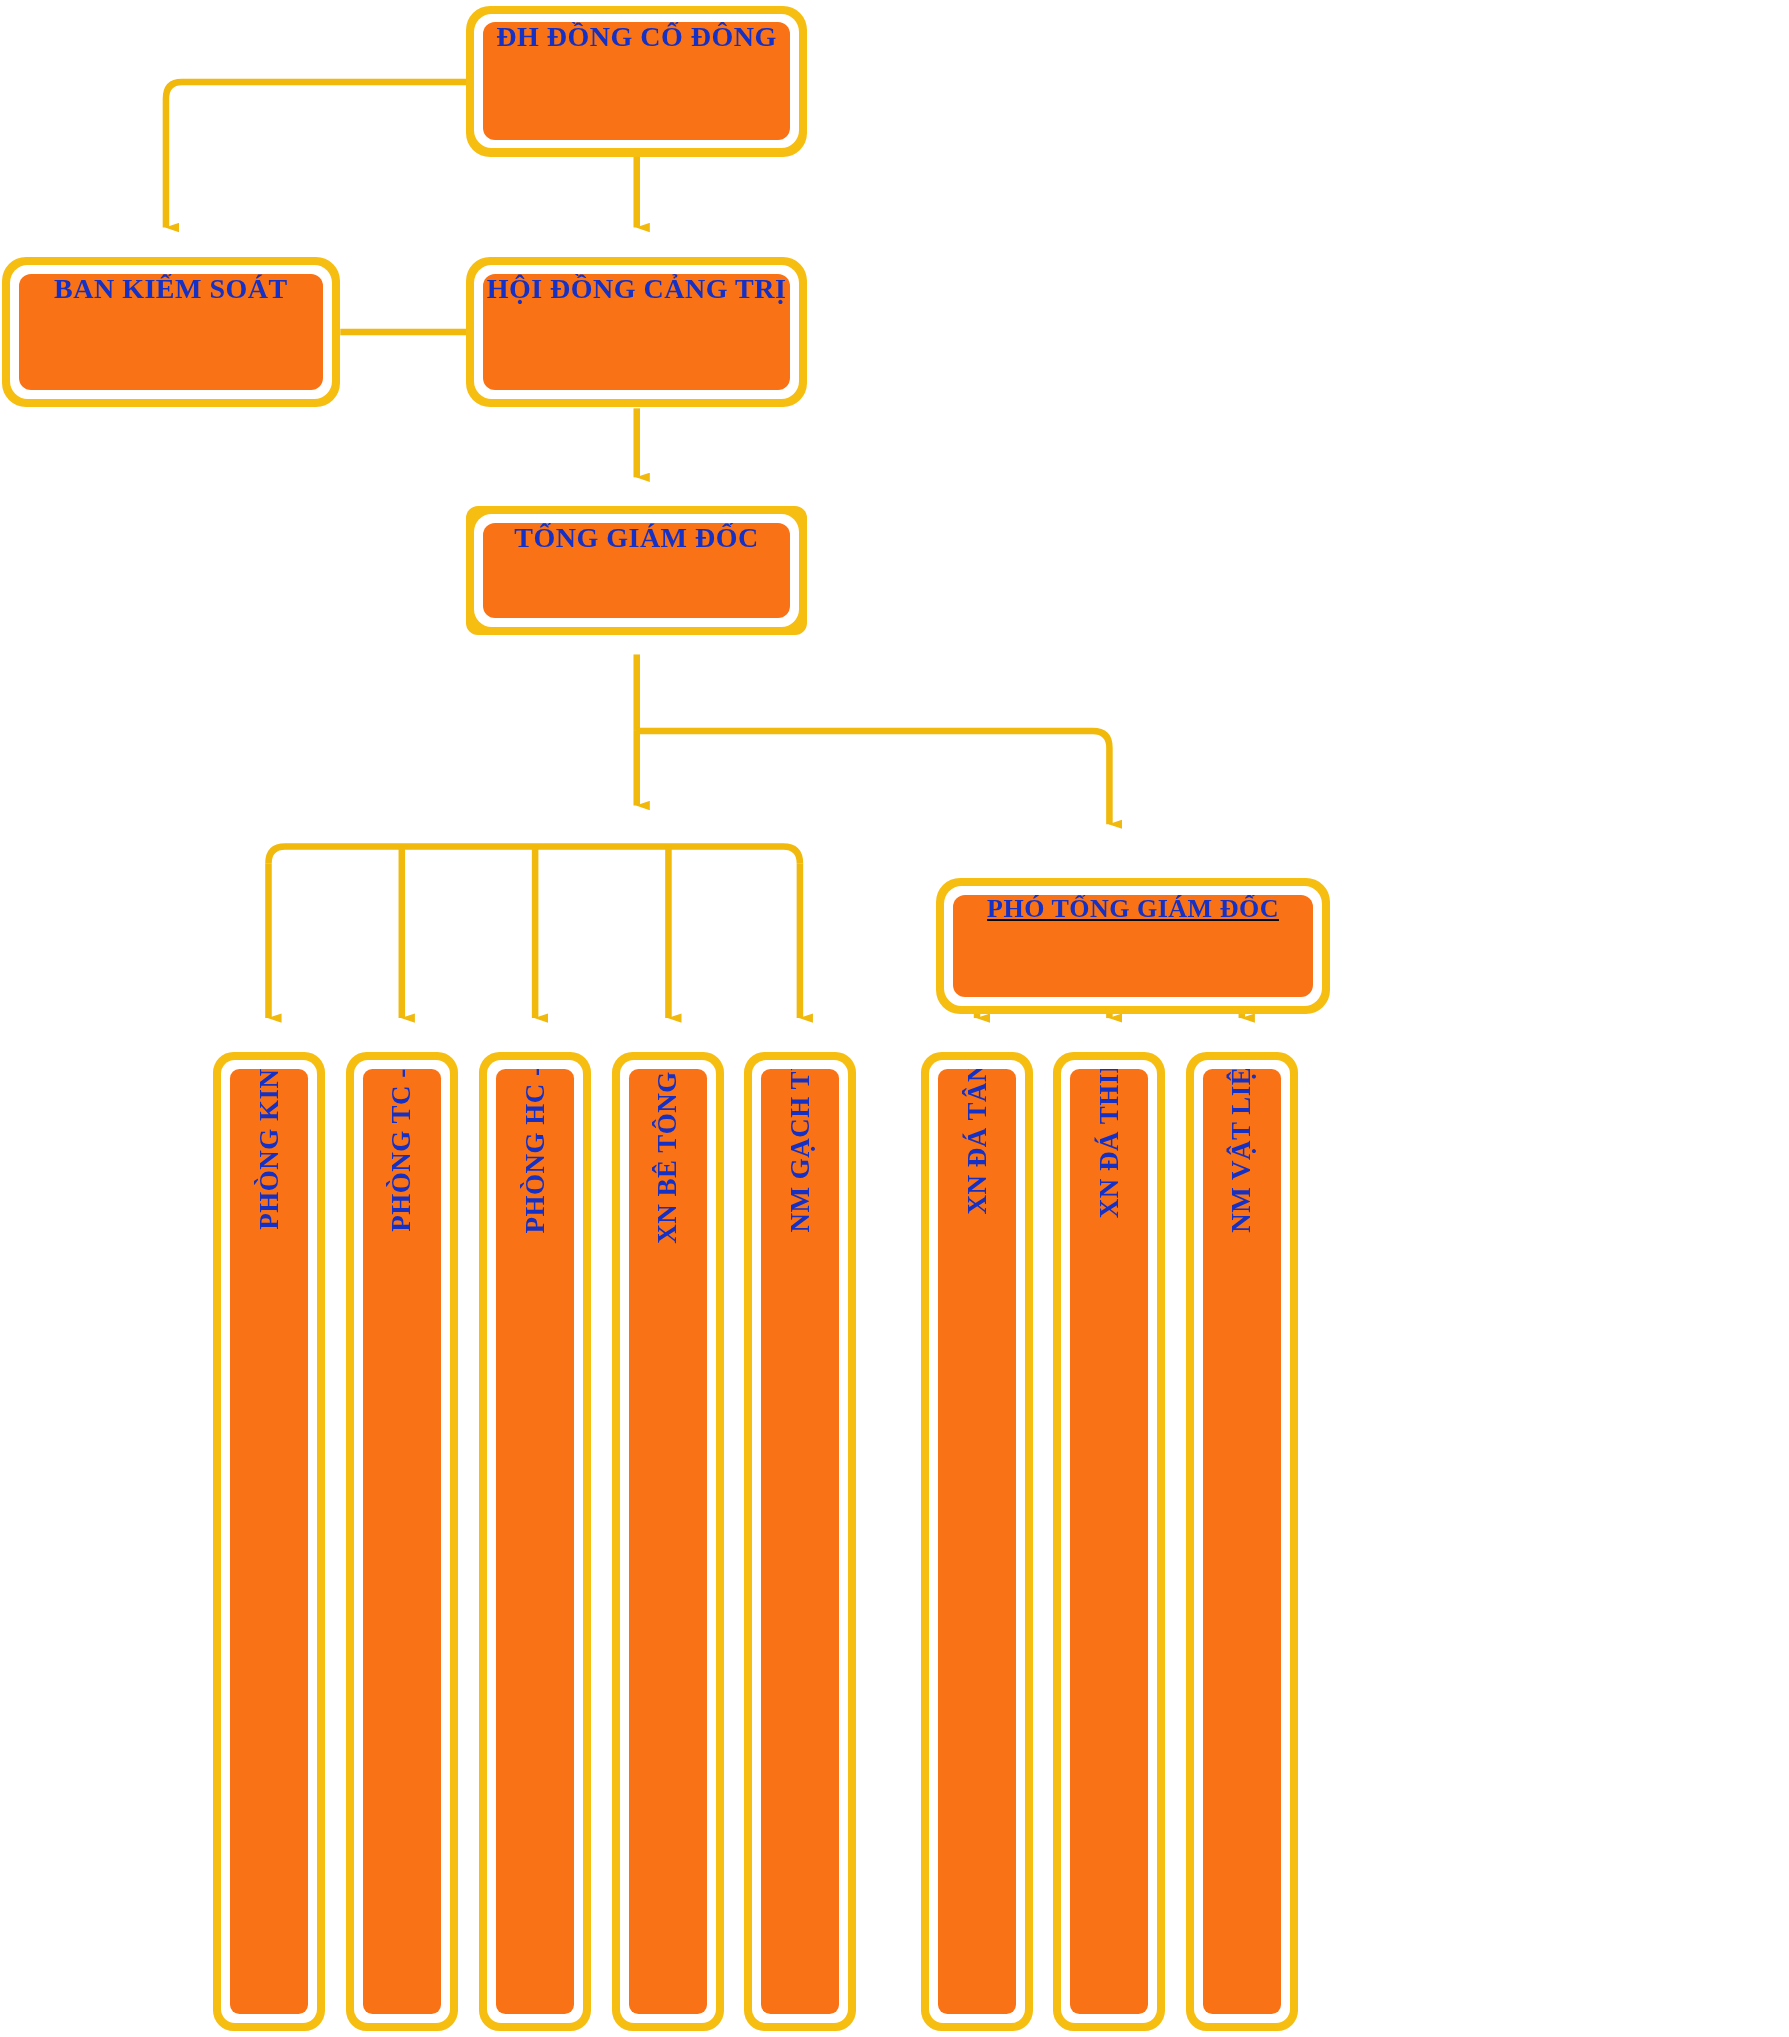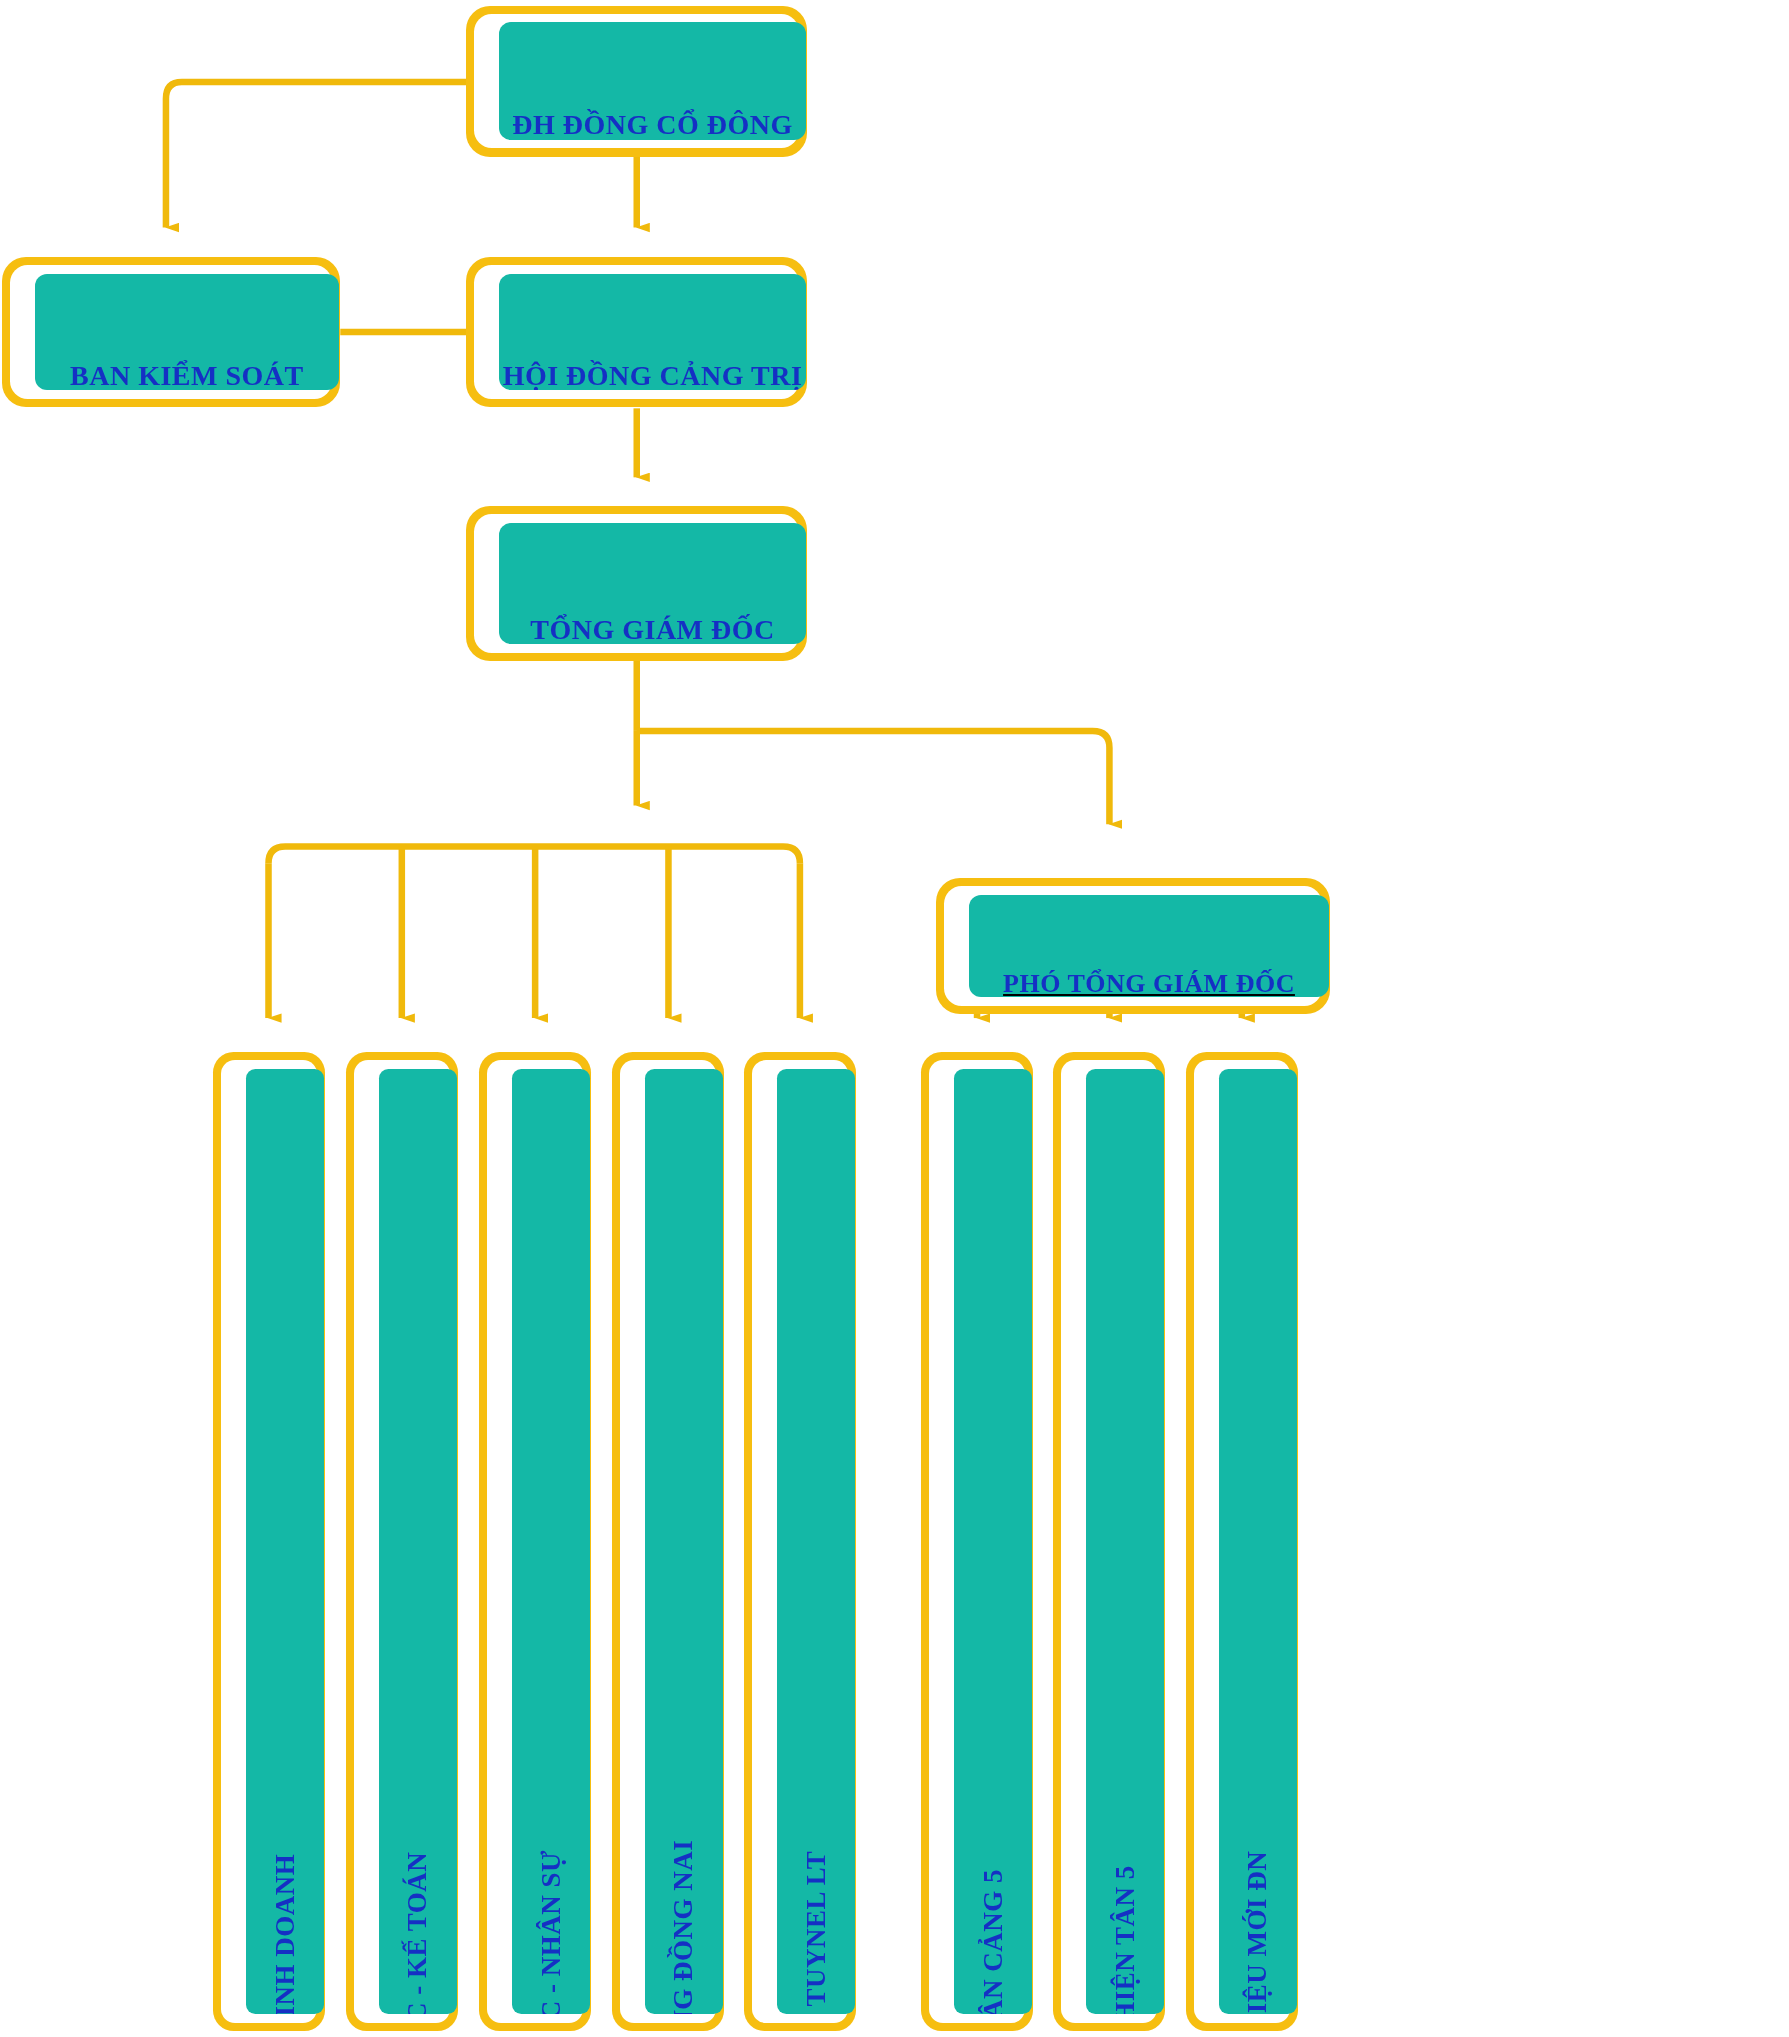--- a/index.html
+++ b/index.html
@@ -20,27 +20,26 @@
   .node > .gap{
     box-sizing:border-box;
     width:100%;height:100%;
     background:#ffffff;               
     border-radius:17.7px;
     padding:8.4px;
   }
   .node > .gap > .face{
     box-sizing:border-box;
     width:100%;height:100%;
-    background:#14b8a6;               
+    background:#f97316;               
     border-radius:12px;
     display:flex;
-    align-items:flex-end;
+    align-items:flex-start;
     justify-content:center;
     overflow:hidden;
-    margin-left:16px;
   }
   .label{
     color:#1530C4;
     font-weight:bold;
     font-family:"Liberation Serif", serif;
     letter-spacing:0.5px;
     text-align:center;
     line-height:1.05;
     white-space:nowrap;
   }
@@ -114,21 +113,21 @@
   </div>
 
   <div class="node" style="left:466px; top:257px; width:341px; height:150px;">
     <div class="gap">
       <div class="face">
         <span class="label h-label">HỘI ĐỒNG CẢNG TRỊ</span>
       </div>
     </div>
   </div>
 
-  <div class="node" style="left:466px; top:506px; width:341px; height:155px;">
+  <div class="node" style="left:466px; top:506px; width:341px; height:129px;border-radius:12px;">
     <div class="gap">
       <div class="face">
         <span class="label h-label">TỔNG GIÁM ĐỐC</span>
       </div>
     </div>
   </div>
 
   <div class="node" style="left:936px; top:878px; width:394px; height:136px;text-decoration:underline;">
     <div class="gap">
       <div class="face">

